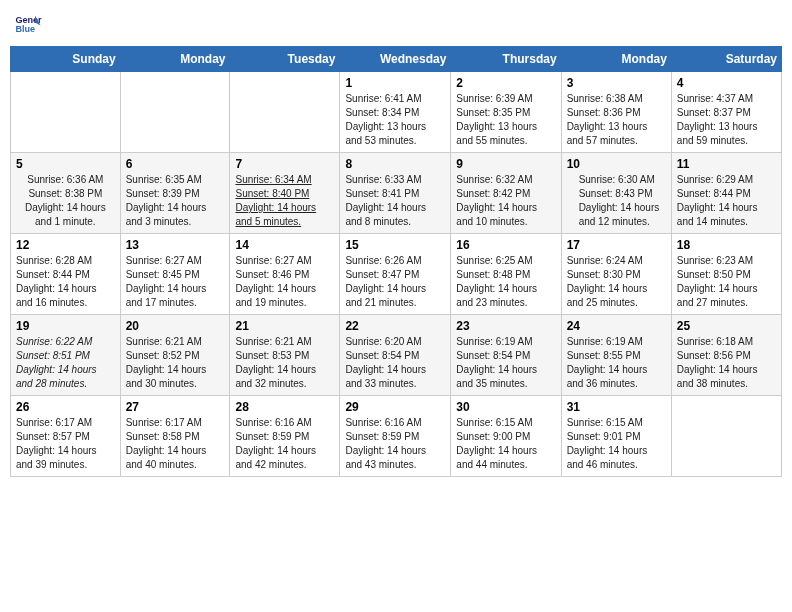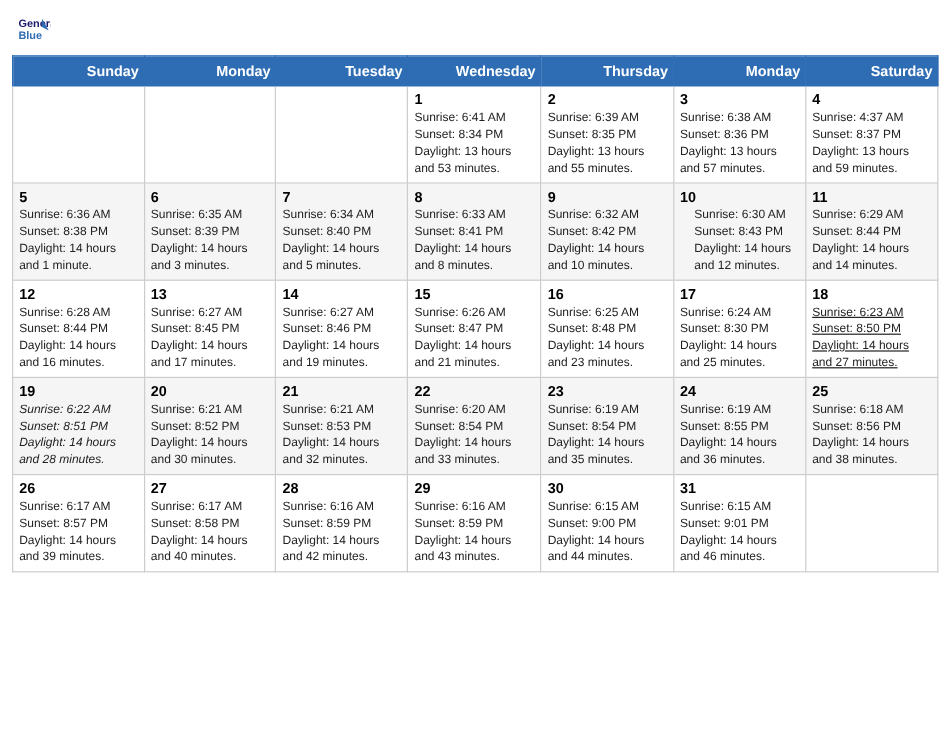--- a/index.html
+++ b/index.html
@@ -137,35 +137,35 @@
           <span class="day-num">4</span>
           <div class="day-info" style="white-space: pre-line;">Sunrise: 4:37 AM
 Sunset: 8:37 PM
 Daylight: 13 hours
 and 59 minutes.</div>
         </td>
       </tr>
       <tr>
         <td>
           <span class="day-num">5</span>
-          <div class="day-info" style="white-space: pre-line;">Sunrise: 6:36 AM
+          <div class="day-info" style="white-space: pre-line; text-align: center;">Sunrise: 6:36 AM
 Sunset: 8:38 PM
 Daylight: 14 hours
 and 1 minute.</div>
         </td>
         <td>
           <span class="day-num">6</span>
           <div class="day-info" style="white-space: pre-line;">Sunrise: 6:35 AM
 Sunset: 8:39 PM
 Daylight: 14 hours
 and 3 minutes.</div>
         </td>
         <td>
           <span class="day-num">7</span>
-          <div class="day-info" style="white-space: pre-line;">Sunrise: 6:34 AM
+          <div class="day-info" style="white-space: pre-line; text-decoration: underline;">Sunrise: 6:34 AM
 Sunset: 8:40 PM
 Daylight: 14 hours
 and 5 minutes.</div>
         </td>
         <td>
           <span class="day-num">8</span>
           <div class="day-info" style="white-space: pre-line;">Sunrise: 6:33 AM
 Sunset: 8:41 PM
 Daylight: 14 hours
 and 8 minutes.</div>
@@ -230,21 +230,21 @@
         </td>
         <td>
           <span class="day-num">17</span>
           <div class="day-info" style="white-space: pre-line;">Sunrise: 6:24 AM
 Sunset: 8:30 PM
 Daylight: 14 hours
 and 25 minutes.</div>
         </td>
         <td>
           <span class="day-num">18</span>
-          <div class="day-info" style="white-space: pre-line; text-decoration: underline;">Sunrise: 6:23 AM
+          <div class="day-info" style="white-space: pre-line;">Sunrise: 6:23 AM
 Sunset: 8:50 PM
 Daylight: 14 hours
 and 27 minutes.</div>
         </td>
       </tr>
       <tr>
         <td>
           <span class="day-num">19</span>
           <div class="day-info" style="white-space: pre-line; font-style: italic;">Sunrise: 6:22 AM
 Sunset: 8:51 PM

